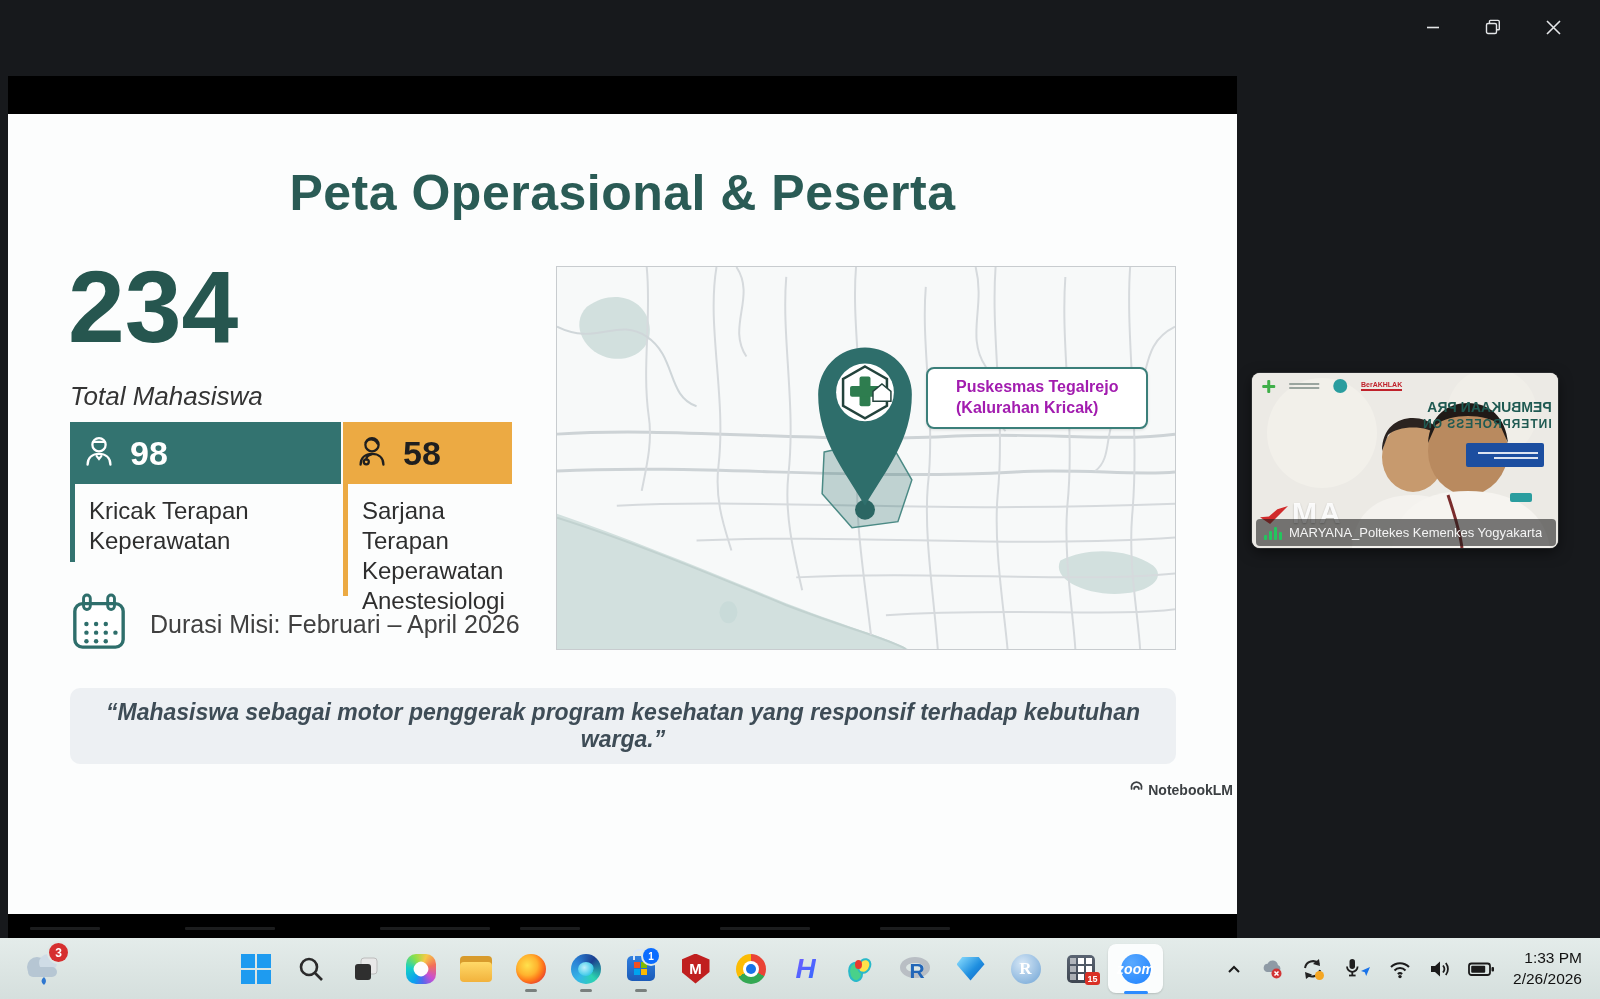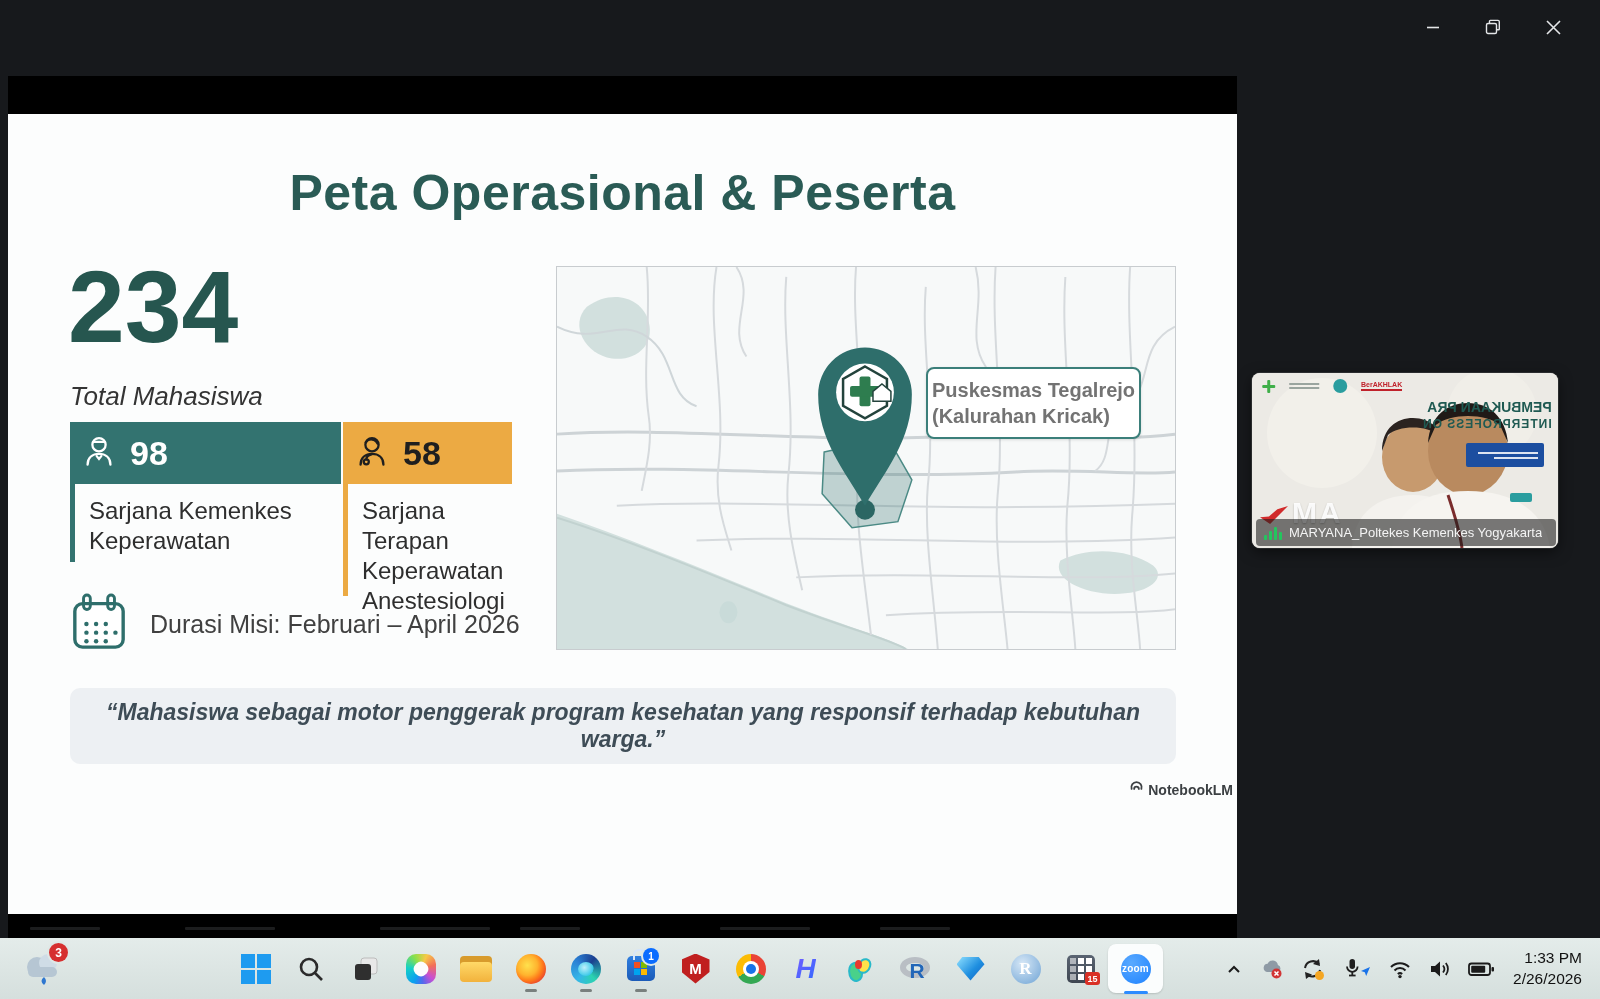--- a/index.html
+++ b/index.html
@@ -38,21 +38,21 @@
   .quote-text{font-size:23px;font-style:italic;font-weight:600;color:#3e4c56;text-align:center;}
 
   .brand{position:absolute;right:4px;top:666px;display:flex;align-items:center;gap:4px;}
   .brand-text{font-size:14px;font-weight:600;color:#3c4043;}
 
   
   .map-panel{position:absolute;left:548px;top:152px;width:620px;height:384px;
     background:#f7f9f9;border:1px solid #c8cccf;box-sizing:border-box;overflow:hidden;}
   .map-panel svg{display:block;width:100%;height:100%;}
   .map-label{position:absolute;left:369px;top:100px;background:#fff;border:2px solid #3b7f7a;
-    border-radius:8px;padding:8px 4px;font-size:20px;font-weight:700;color:#737373;line-height:1.3;white-space:nowrap;
+    border-radius:8px;padding:8px 28px;font-size:16px;font-weight:700;color:#a21caf;line-height:1.3;white-space:nowrap;
     box-shadow:0 1px 3px rgba(0,0,0,.12);}
 
   
   .video-tile{position:absolute;left:1252px;top:373px;width:306px;height:175px;border-radius:8px;
     overflow:hidden;background:#e9e7e2;box-shadow:0 0 0 1px rgba(255,255,255,.10),0 4px 14px rgba(0,0,0,.5);}
   .mirror{transform:scaleX(-1);}
   .banner-logos{position:absolute;top:6px;left:10px;display:flex;align-items:center;gap:14px;}
   .logo-red{font-size:7px;font-weight:800;color:#c0222b;border-bottom:2px solid #c0222b;padding-bottom:1px;}
   .logo-circle{width:14px;height:14px;border-radius:50%;background:#2a9d9f;}
   .logo-bars{display:flex;flex-direction:column;gap:2px;}
@@ -139,21 +139,21 @@
     clip-path:polygon(22% 0,78% 0,100% 32%,50% 100%,0 32%);}
   .ic-rstudio{width:30px;height:30px;border-radius:50%;background:radial-gradient(circle at 38% 32%,#d6e7f6,#88b4dd 75%);
     display:flex;align-items:center;justify-content:center;font-family:"Liberation Serif",serif;
     font-weight:700;font-size:17px;color:#fff;}
   .ic-grid{position:relative;width:28px;height:28px;border-radius:5px;background:linear-gradient(#5a6472,#3e4651);
     display:flex;align-items:center;justify-content:center;}
   .ic-grid .g{display:grid;grid-template-columns:6px 6px 6px;grid-template-rows:6px 6px 6px;gap:2px;}
   .ic-grid .g i{background:#fff;}
   .ic-grid .g i:nth-child(1),.ic-grid .g i:nth-child(4),.ic-grid .g i:nth-child(7){opacity:.55;}
   .ic-zoom{width:30px;height:30px;border-radius:50%;background:radial-gradient(circle at 35% 30%,#59a9ff,#2d8cff 75%);
-    display:flex;align-items:center;justify-content:center;color:#fff;font-size:10px;font-weight:700;letter-spacing:.2px;}
+    display:flex;align-items:center;justify-content:center;color:#fff;font-size:14px;font-weight:700;letter-spacing:.2px;font-style:italic;}
 
   .tray{position:absolute;right:0;top:0;height:61px;display:flex;align-items:center;}
   .tray-btn{display:flex;align-items:center;justify-content:center;padding:0 8px;height:40px;}
   .clock{text-align:right;font-size:15.5px;color:#111;line-height:1.3;padding:0 18px 0 10px;}
 
   .slide *, .taskbar *, .video-tile *{box-sizing:border-box;}
 </style>
 </head>
 <body>
 
@@ -203,21 +203,21 @@
           <svg width="30" height="32" viewBox="0 0 26 28" fill="none" stroke="#1f1f1f" stroke-width="2" stroke-linecap="round">
             <circle cx="13" cy="8.5" r="5.8"></circle>
               <path d="M7.6,6.5 a5.8,5.8 0 0 1 10.2,1"></path>
             <path d="M3,26 C3,19.5 7.5,16.5 13,16.5 C18.5,16.5 23,19.5 23,26"></path>
             <circle cx="8" cy="23.5" r="2.2"></circle>
               <path d="M8,21.5 C8,18.5 10.5,17.5 12.5,17"></path>
           </svg>
         </span>
         <span class="stat-count">58</span>
       </div>
-      <div class="stat-desc teal">Sarjana Kemenkes Keperawatan</div>
+      <div class="stat-desc teal">Kricak Terapan Keperawatan</div>
       <div class="stat-desc orange">Sarjana Terapan Keperawatan Anestesiologi</div>
 
       <div class="cal-row">
         <span>
           <svg width="58" height="60" viewBox="0 0 60 62" fill="none">
             <rect x="5" y="12" width="50" height="45" rx="8" stroke="#2e6e6b" stroke-width="3.5" fill="#ffffff"></rect>
             <rect x="14" y="3" width="7" height="15" rx="3.5" stroke="#2e6e6b" stroke-width="3"></rect>
             <rect x="39" y="3" width="7" height="15" rx="3.5" stroke="#2e6e6b" stroke-width="3"></rect>
             <g fill="#2e6e6b">
               <circle cx="17" cy="33" r="2.3"></circle>

